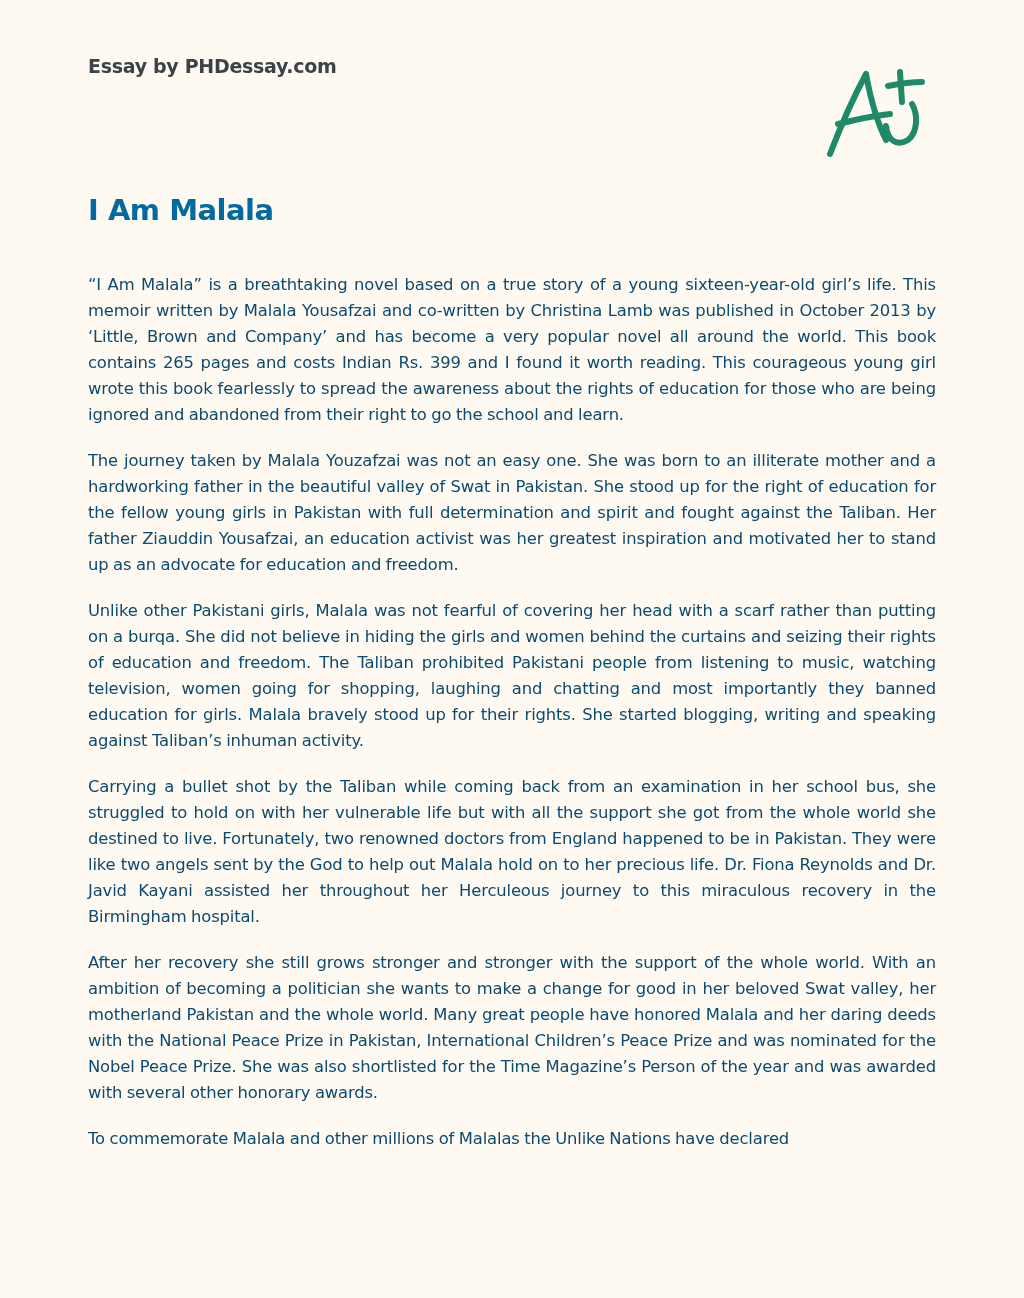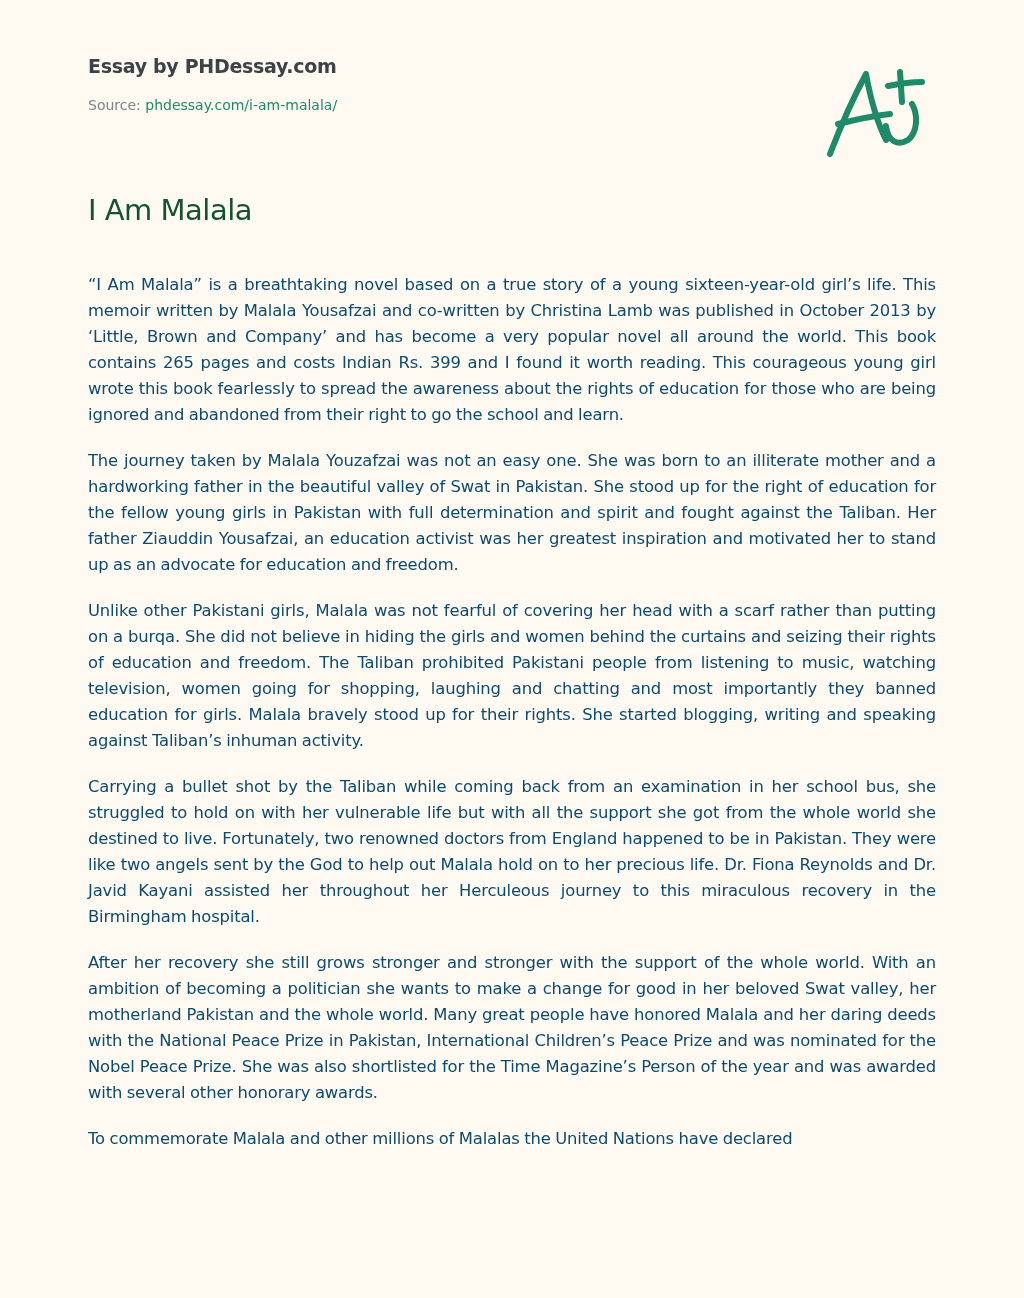--- a/index.html
+++ b/index.html
@@ -43,22 +43,22 @@
       top: 62px;
       width: 112px;
       height: 100px;
     }
     .page-title {
       position: absolute;
       left: 88px;
       top: 190px;
       margin: 0;
       font-size: 29px;
-      font-weight: normal;
-      color: #14532d;
+      font-weight: bold;
+      color: #0369a1;
       line-height: 40px;
       letter-spacing: -0.5px;
     }
     .essay-body {
       position: absolute;
       left: 88px;
       top: 272px;
       width: 848px;
     }
     .essay-body p {
@@ -69,38 +69,34 @@
       text-align: justify;
       letter-spacing: -0.15px;
       word-spacing: -0.5px;
     }
   </style>
 </head>
 <body>
 
 <header class="site-header">
   <h2 class="site-title">Essay by PHDessay.com</h2>
-  <div class="source-line">
-    <span>Source:</span>
-    <a class="source-link">phdessay.com/i-am-malala/</a>
-  </div>
 </header>
 
 <div class="logo">
   <svg width="112" height="100" viewBox="0 0 112 100" fill="none" stroke="#1e8a68" stroke-width="6" stroke-linecap="round" stroke-linejoin="round">
     <path d="M12 92 C22 66 34 38 48 12 C52 34 58 58 68 78"></path>
     <path d="M20 62 C36 58 54 54 72 52"></path>
     <path d="M68 64 C70 80 80 84 90 78 C100 70 100 52 94 42"></path>
     <path d="M82 10 L84 40"></path>
     <path d="M70 24 C80 22 92 20 104 20"></path>
   </svg>
 </div>
 
 <h1 class="page-title">I Am Malala</h1>
 
 <main class="essay-body">
   <p>“I Am Malala” is a breathtaking novel based on a true story of a young sixteen-year-old girl’s life. This memoir written by Malala Yousafzai and co-written by Christina Lamb was published in October 2013 by ‘Little, Brown and Company’ and has become a very popular novel all around the world. This book contains 265 pages and costs Indian Rs. 399 and I found it worth reading. This courageous young girl wrote this book fearlessly to spread the awareness about the rights of education for those who are being ignored and abandoned from their right to go the school and learn.</p>
   <p>The journey taken by Malala Youzafzai was not an easy one. She was born to an illiterate mother and a hardworking father in the beautiful valley of Swat in Pakistan. She stood up for the right of education for the fellow young girls in Pakistan with full determination and spirit and fought against the Taliban. Her father Ziauddin Yousafzai, an education activist was her greatest inspiration and motivated her to stand up as an advocate for education and freedom.</p>
   <p>Unlike other Pakistani girls, Malala was not fearful of covering her head with a scarf rather than putting on a burqa. She did not believe in hiding the girls and women behind the curtains and seizing their rights of education and freedom. The Taliban prohibited Pakistani people from listening to music, watching television, women going for shopping, laughing and chatting and most importantly they banned education for girls. Malala bravely stood up for their rights. She started blogging, writing and speaking against Taliban’s inhuman activity.</p>
   <p>Carrying a bullet shot by the Taliban while coming back from an examination in her school bus, she struggled to hold on with her vulnerable life but with all the support she got from the whole world she destined to live. Fortunately, two renowned doctors from England happened to be in Pakistan. They were like two angels sent by the God to help out Malala hold on to her precious life. Dr. Fiona Reynolds and Dr. Javid Kayani assisted her throughout her Herculeous journey to this miraculous recovery in the Birmingham hospital.</p>
   <p>After her recovery she still grows stronger and stronger with the support of the whole world. With an ambition of becoming a politician she wants to make a change for good in her beloved Swat valley, her motherland Pakistan and the whole world. Many great people have honored Malala and her daring deeds with the National Peace Prize in Pakistan, International Children’s Peace Prize and was nominated for the Nobel Peace Prize. She was also shortlisted for the Time Magazine’s Person of the year and was awarded with several other honorary awards.</p>
-  <p>To commemorate Malala and other millions of Malalas the United Nations have declared</p>
+  <p>To commemorate Malala and other millions of Malalas the Unlike Nations have declared</p>
 </main>
 
 </body></html>

